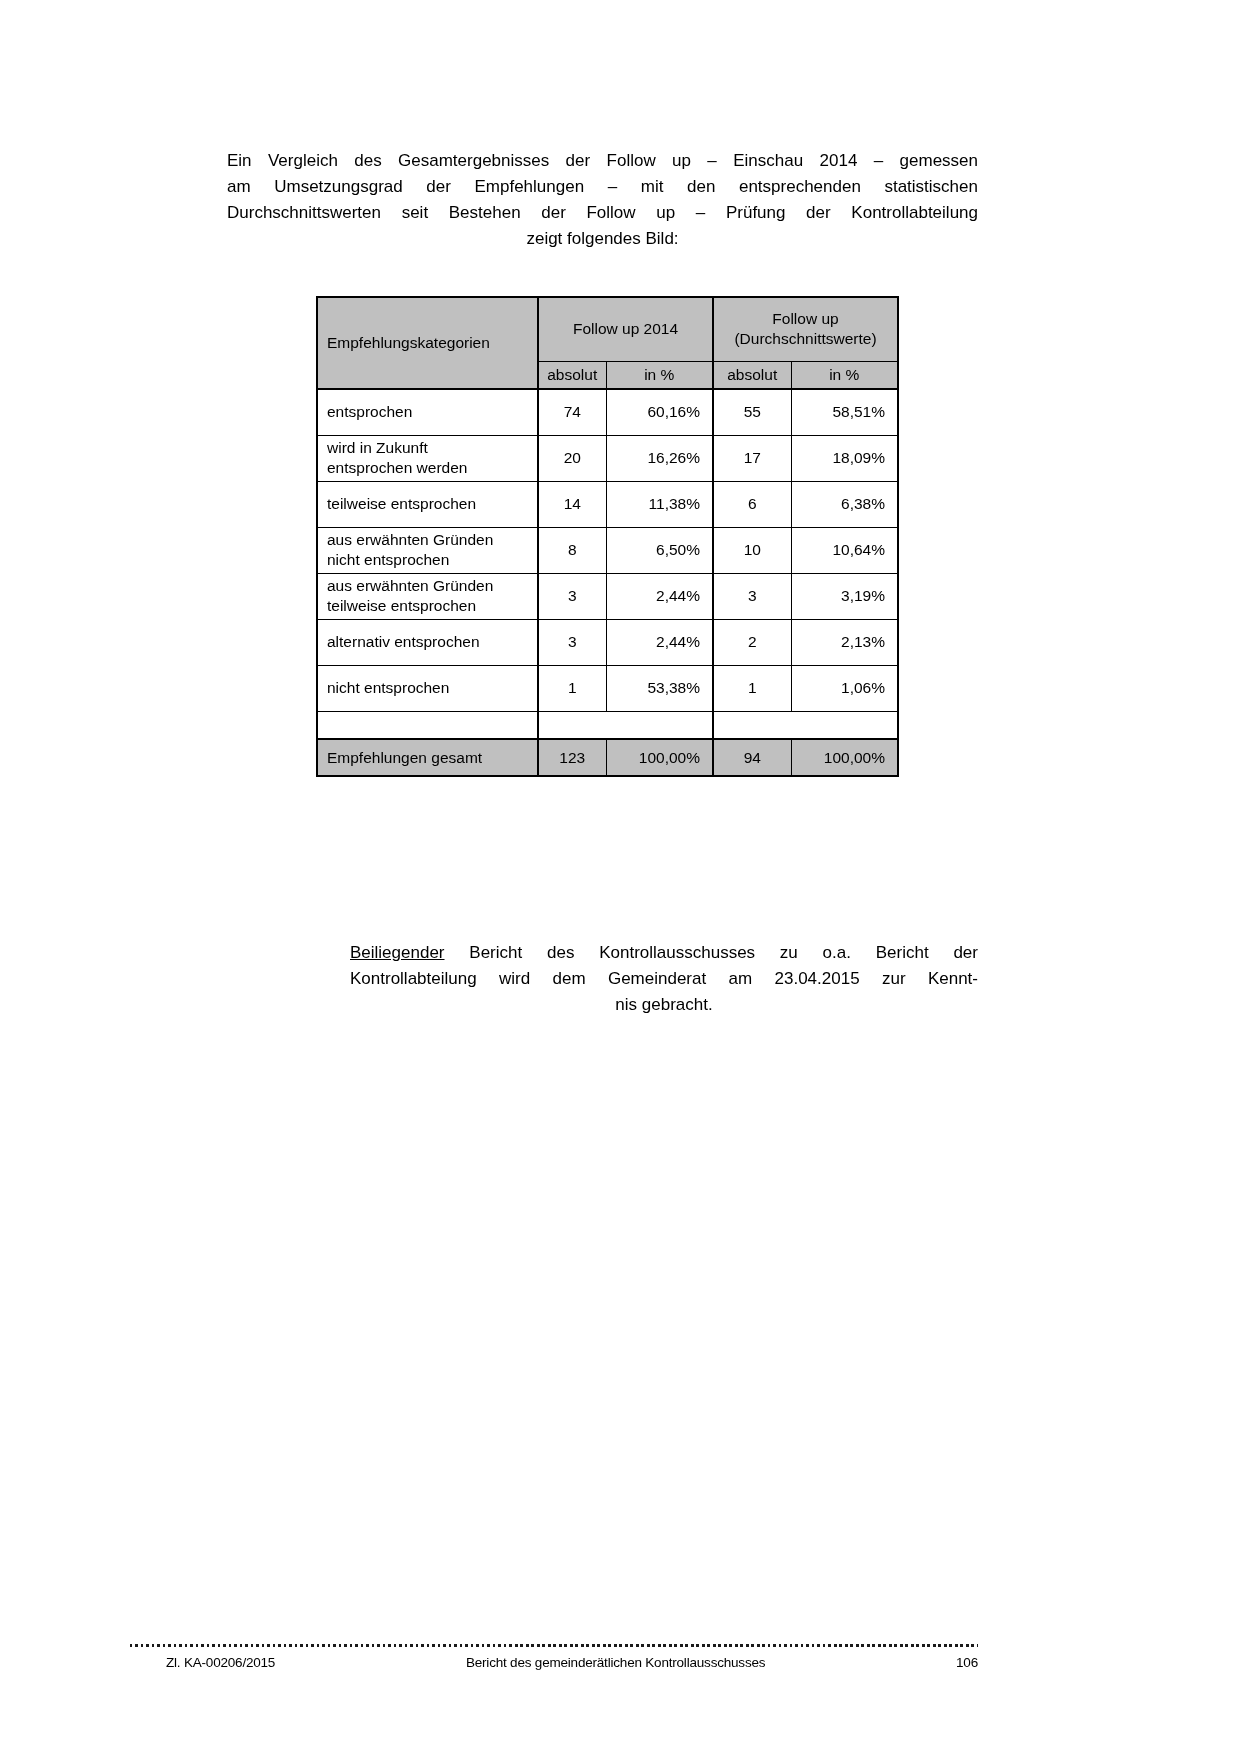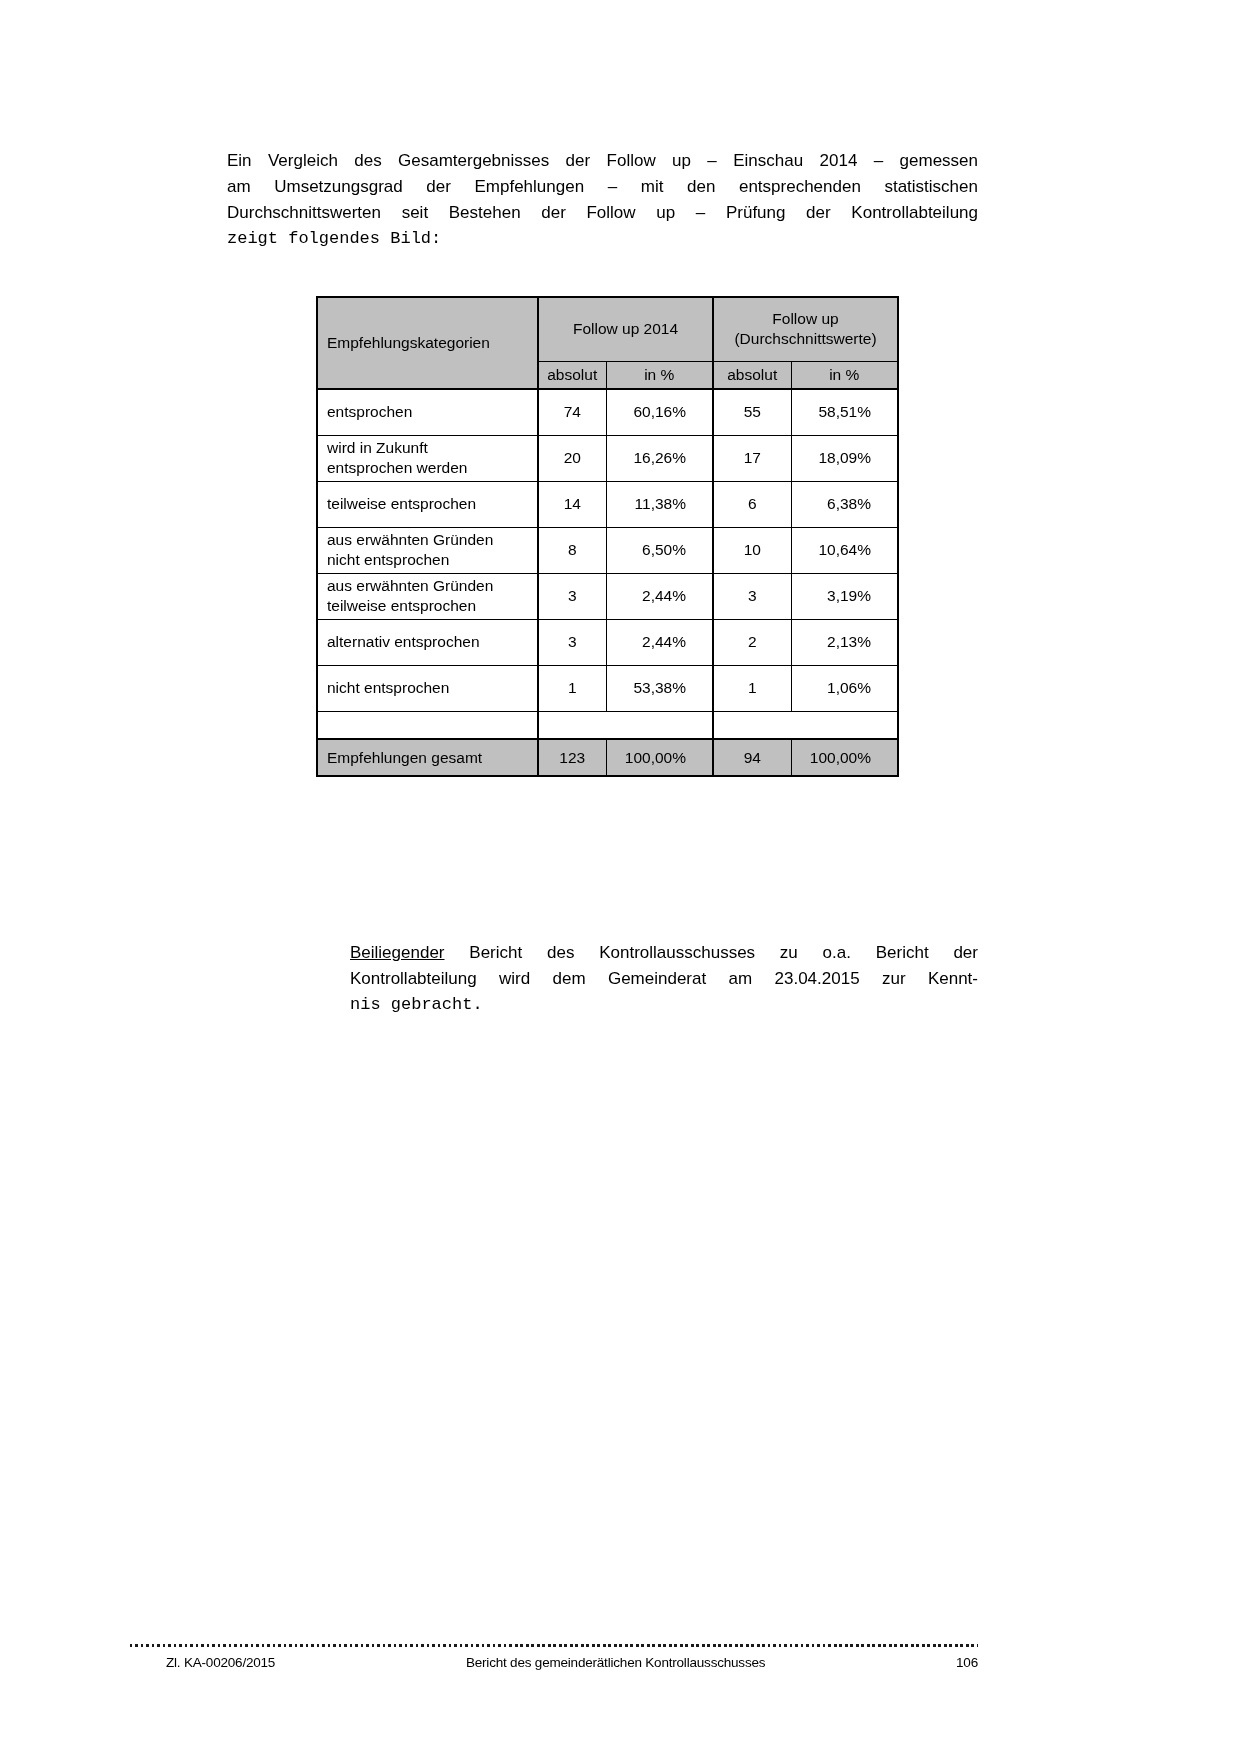--- a/index.html
+++ b/index.html
@@ -20,21 +20,21 @@
     left: 227px;
     top: 148px;
     width: 751px;
     font-size: 17px;
     line-height: 26px;
   }
   .line-just {
     text-align: justify;
     text-align-last: justify;
   }
-  .line-left { text-align: left; font-family: Liberation Mono, monospace; }
+  .line-left { text-align: center; }
 
   
   .table-wrap {
     position: absolute;
     left: 316px;
     top: 296px;
   }
   table.cmp {
     border-collapse: collapse;
     table-layout: fixed;
@@ -53,21 +53,21 @@
   .row-body { height: 46px; }
   .row-spacer { height: 28px; }
   .row-total { height: 37px; }
   .cell-cat {
     text-align: left;
     padding-left: 9px;
     padding-right: 42px;
     line-height: 20px;
   }
   .cell-num { text-align: center; }
-  .cell-pct { text-align: right; padding-right: 26px; }
+  .cell-pct { text-align: right; padding-right: 12px; }
   .cell-ctr { text-align: center; line-height: 20px; }
   .bl2 { border-left-width: 2px !important; }
   .bb2 { border-bottom-width: 2px !important; }
   .bt2 { border-top-width: 2px !important; }
 
   
   .decision {
     position: absolute;
     left: 350px;
     top: 940px;

